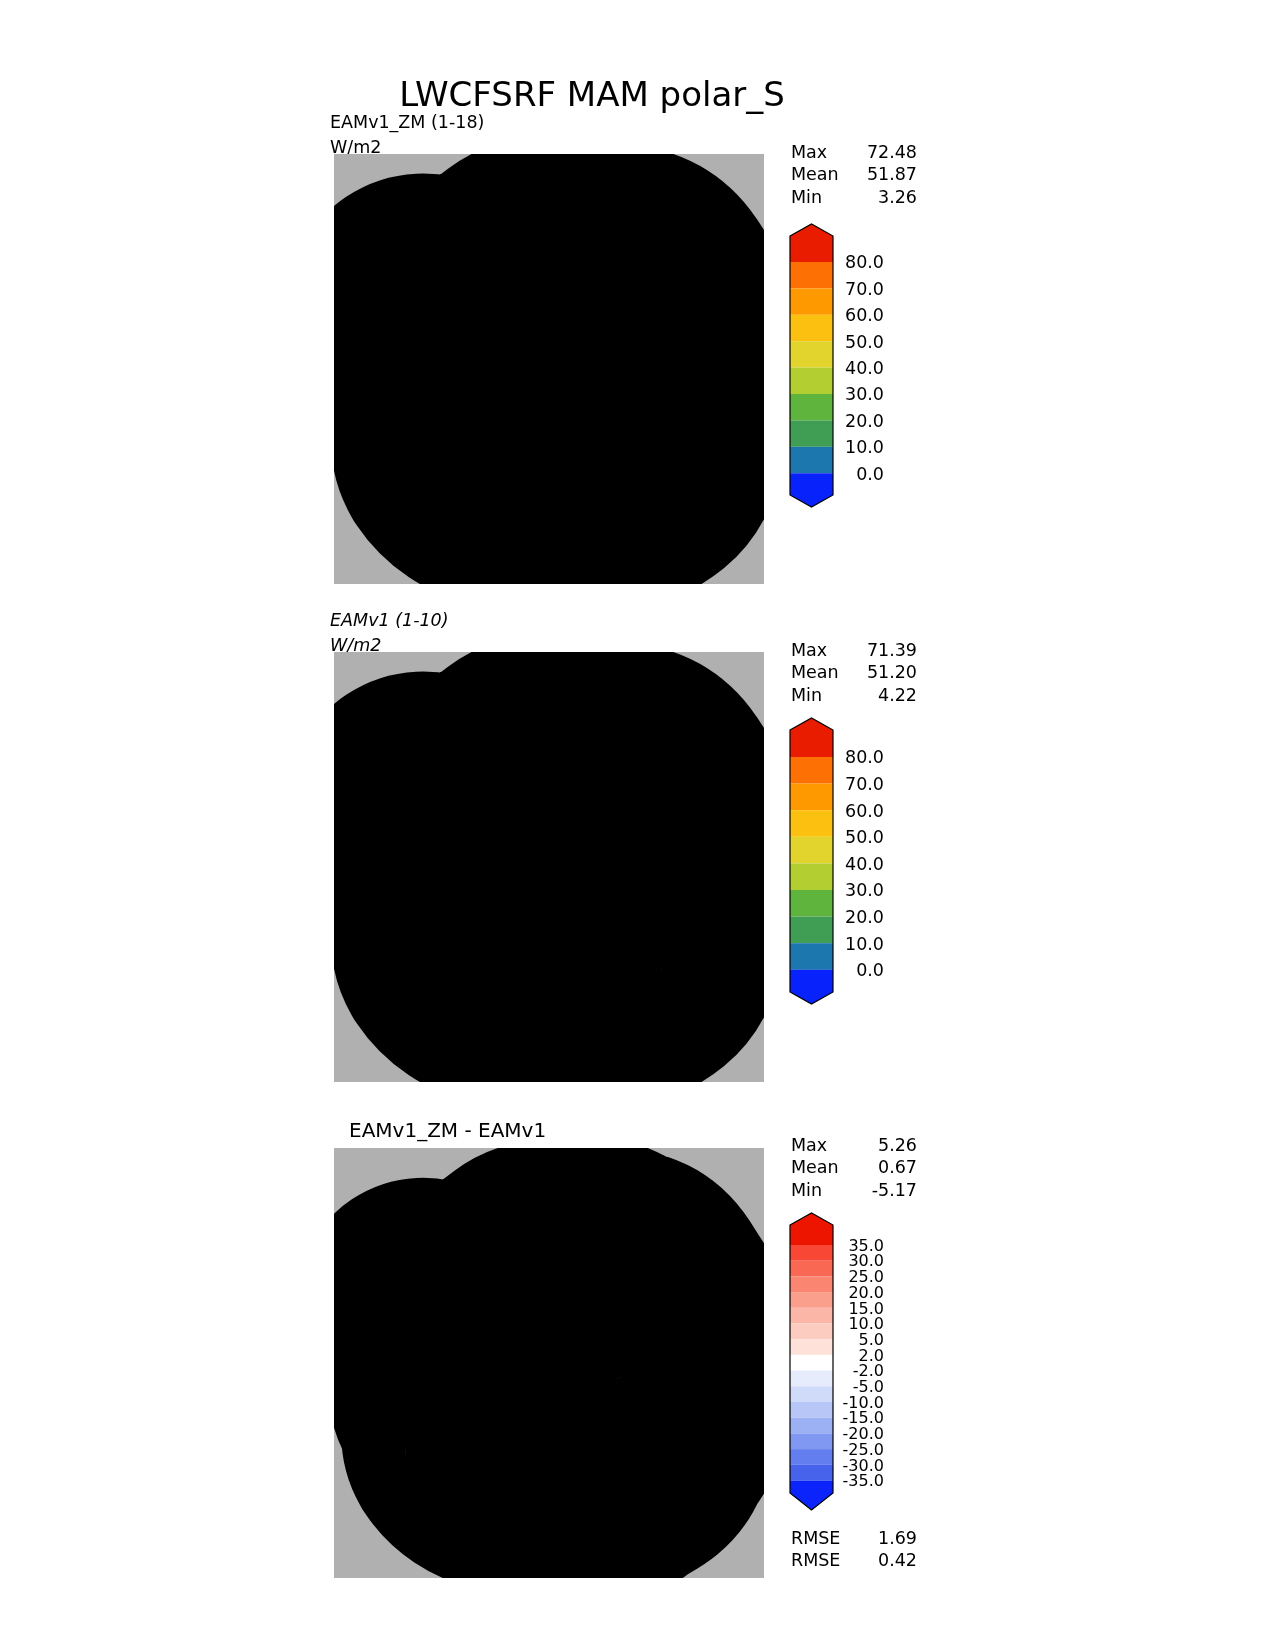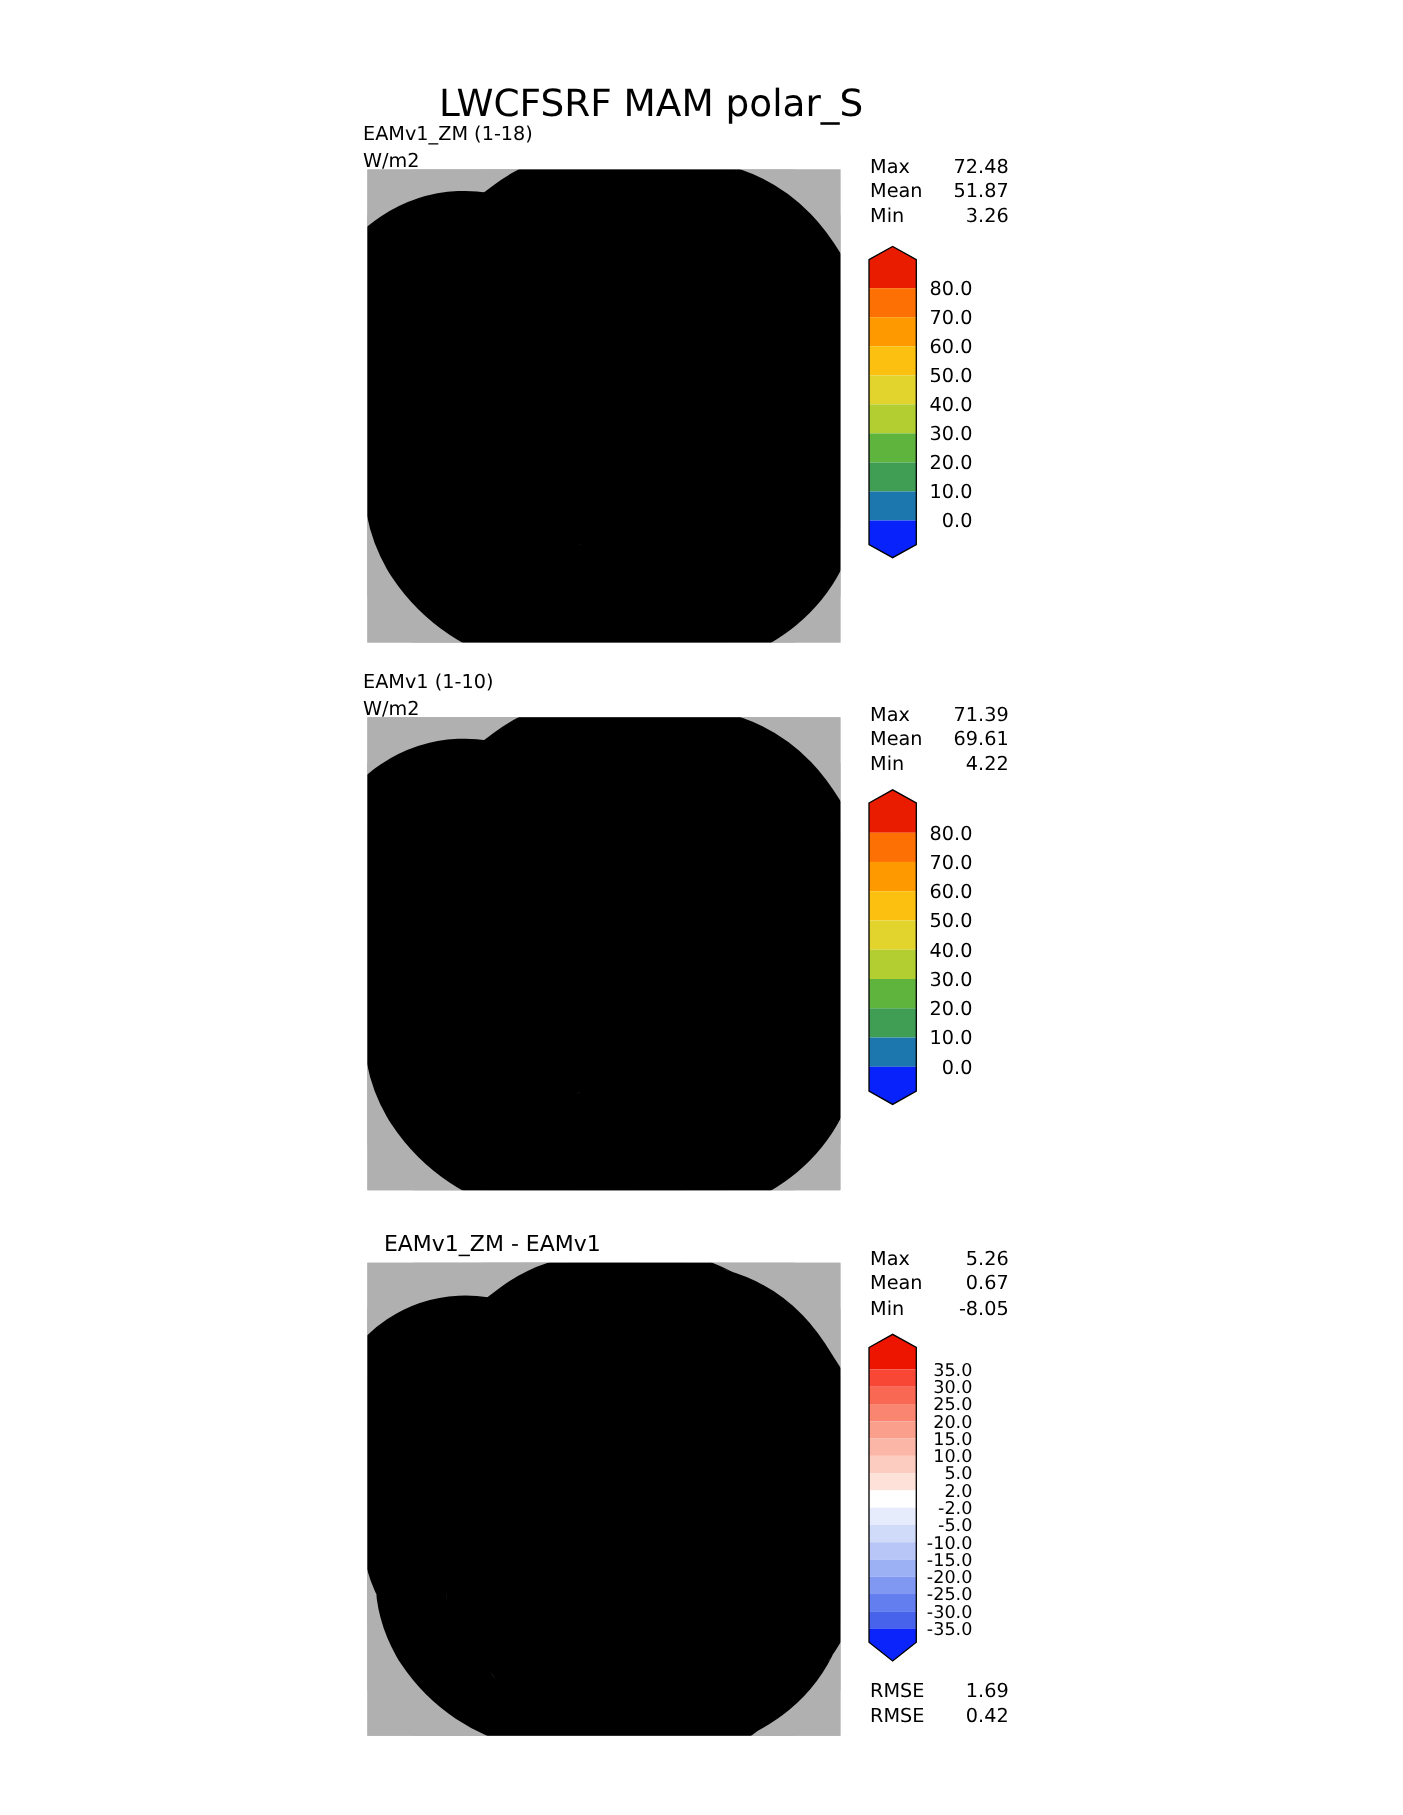--- a/index.html
+++ b/index.html
@@ -2,21 +2,21 @@
 <html><head>
 <meta charset="utf-8">
 <style>
   html,body{margin:0;padding:0;background:#ffffff;}
   body{width:1275px;height:1650px;position:relative;overflow:hidden;
        font-family:"DejaVu Sans","Liberation Sans",sans-serif;color:#000;}
   .abs{position:absolute;}
   #figure-title{left:0;top:42px;width:1184px;text-align:center;font-size:34px;font-weight:400;margin-top:32px;}
   .panel-label{left:330px;font-size:17.5px;line-height:25px;white-space:pre;}
   #p1-label{top:110px;}
-  #p2-label{top:608px;}
+  #p2-label{top:608px;font-style:italic;}
   #p3-title{left:349px;top:1118px;width:400px;text-align:left;font-size:20px;}
   .stats{left:791px;width:126px;font-size:17.5px;}
   .stat-row{display:flex;justify-content:space-between;line-height:22.4px;align-items:center;}
   #p1-stats{top:141px;}
   #p2-stats{top:639px;}
   #p3-stats{top:1134px;}
   #p3-extra{top:1527px;}
   .map-svg{left:334px;width:430px;height:430px;}
   #map1{top:154px;}
   #map2{top:652px;}
@@ -50,42 +50,42 @@
 
 <div class="abs panel-label" id="p2-label"><span>EAMv1 (1-10)</span><br><span>W/m2</span></div>
 
 <div class="abs stats" id="p2-stats">
   <div class="stat-row">
       <span>Max</span>
       <span>71.39</span>
     </div>
   <div class="stat-row">
       <span>Mean</span>
-      <span>69.61</span>
+      <span>51.20</span>
     </div>
   <div class="stat-row">
       <span>Min</span>
       <span>4.22</span>
     </div>
 </div>
 
 <div class="abs" id="p3-title">EAMv1_ZM - EAMv1</div>
 
 <div class="abs stats" id="p3-stats">
   <div class="stat-row">
       <span>Max</span>
       <span>5.26</span>
     </div>
   <div class="stat-row">
       <span>Mean</span>
       <span>0.67</span>
     </div>
   <div class="stat-row">
       <span>Min</span>
-      <span>-8.05</span>
+      <span>-5.17</span>
     </div>
 </div>
 
 <div class="abs stats" id="p3-extra">
   <div class="stat-row">
       <span>RMSE</span>
       <span>1.69</span>
     </div>
   <div class="stat-row">
       <span>RMSE</span>

